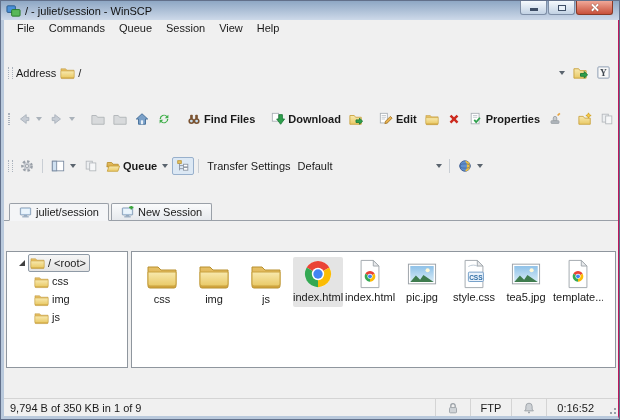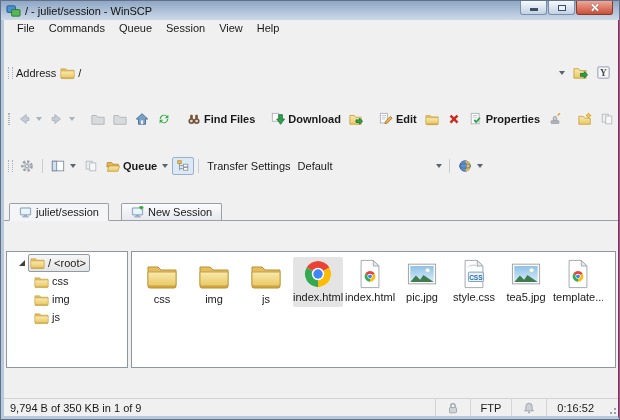--- a/index.html
+++ b/index.html
@@ -48,21 +48,21 @@
   .caret.dim { border-top-color:#aab2ba; }
   .spacer { flex:1; }
   .combo { display:flex; align-items:center; min-width:150px; padding:0 3px; height:15px; }
   .combo .caret { margin-left:auto; }
 
   
   .tabbar { height:18px; display:flex; align-items:flex-end; background:#f0f0f0;
             padding-left:5px; border-bottom:1px solid #9aa0a8; }
   .tab { display:flex; align-items:center; gap:4px; height:17px; padding:0 9px;
          border:1px solid #9aa0a8; border-bottom:none; border-radius:2px 2px 0 0;
-         background:linear-gradient(#fafbfc,#e6e9ed); margin-right:12px; cursor:default; }
+         background:linear-gradient(#fafbfc,#e6e9ed); margin-right:2px; cursor:default; }
   .tab.active { background:#f4f5f7; height:18px; margin-bottom:-1px; border-bottom:1px solid #f4f5f7; }
 
   
   .main { flex:1; display:flex; padding:2px; min-height:0; background:#f0f0f0; }
   .panel { background:#fff; border:1px solid #8f969e; overflow:hidden; }
   .tree-panel { width:122px; padding:2px 0; }
   .splitter { width:3px; cursor:col-resize; }
   .files-panel { flex:1; padding:5px 4px; display:flex; flex-wrap:wrap; align-content:flex-start; }
 
   .tree-row { display:flex; align-items:center; height:18px; padding-left:12px; cursor:default; }

